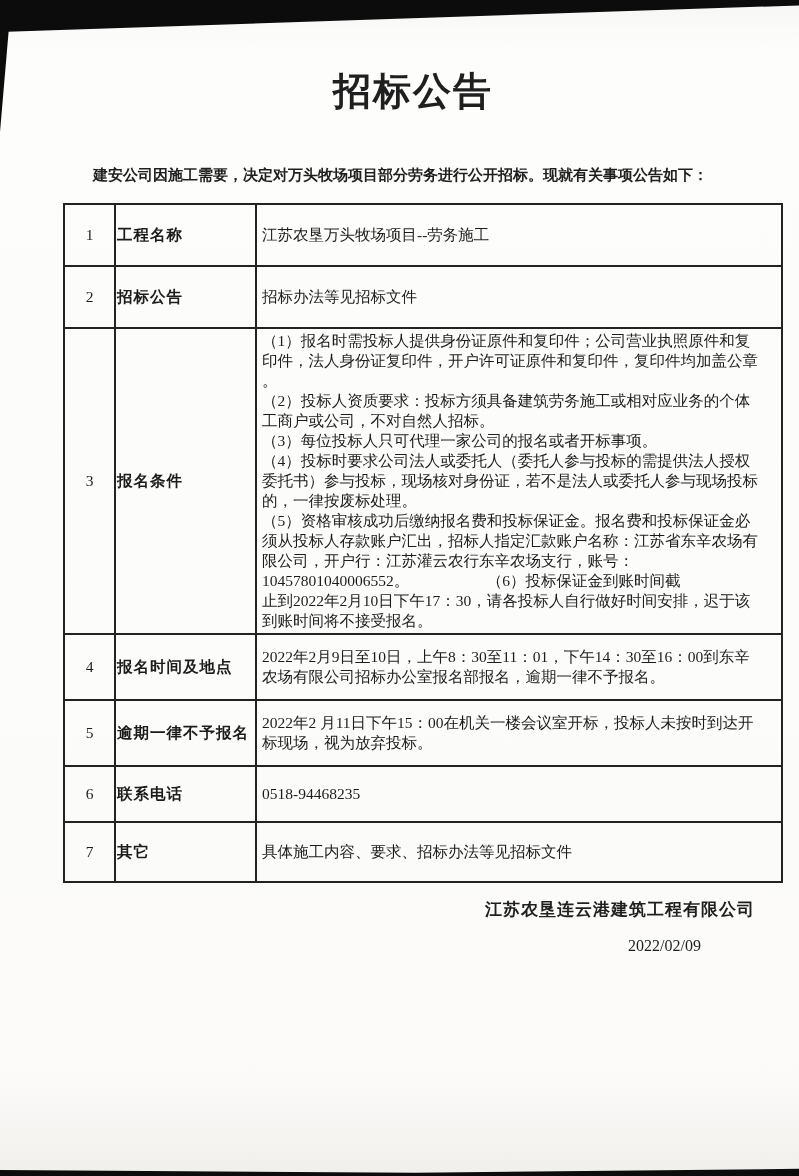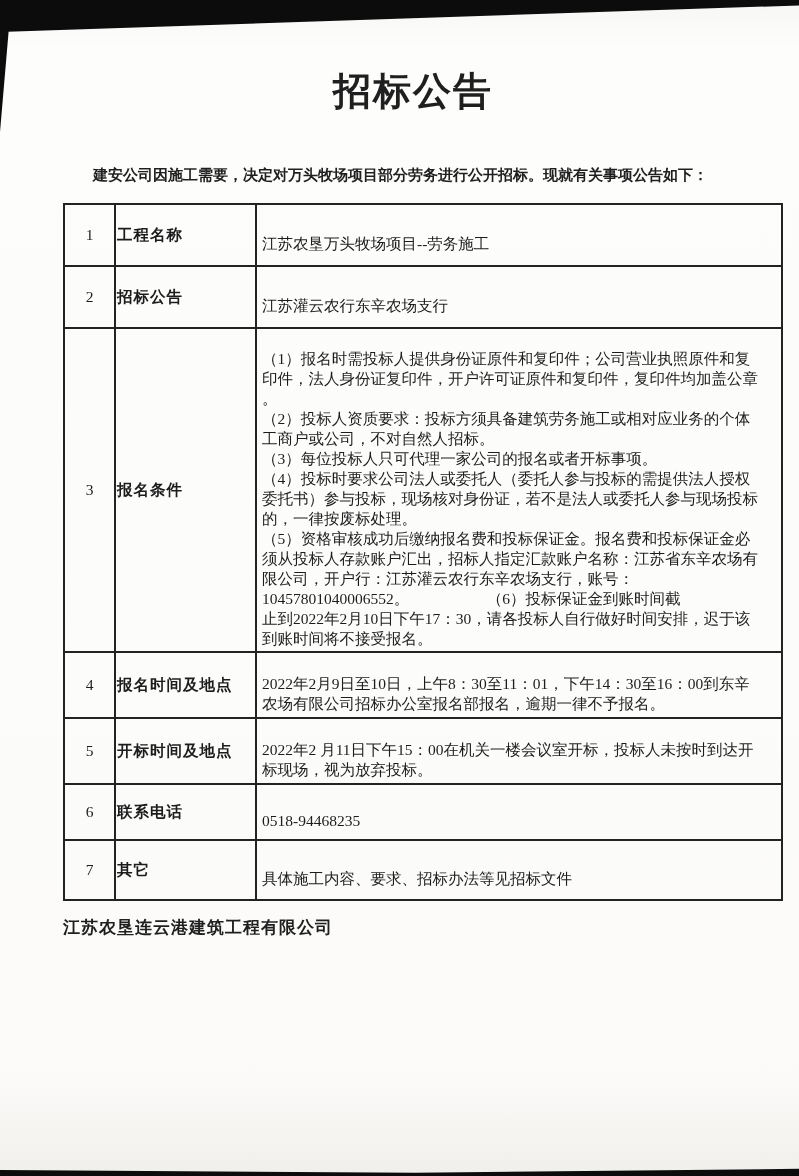--- a/index.html
+++ b/index.html
@@ -40,31 +40,31 @@
   table.announce td{
     border:2px solid #232323;
     vertical-align:middle;
     font-size:15.5px;
     color:#1c1c1c;
   }
   td.num{width:47px;text-align:center;font-size:16.5px;}
   td.label{width:137px;text-align:left;font-weight:600;letter-spacing:1px;}
   td.content-cell{
     width:516px;
-    padding:20px 3px 2px 5px;
+    padding:2px 3px 2px 5px;
     line-height:20px;
     white-space:pre-wrap;
     word-break:break-all;
     overflow:hidden;
   }
   tr.r1{height:62px;} tr.r2{height:62px;} tr.r3{height:301px;}
   tr.r4{height:66px;} tr.r5{height:66px;} tr.r6{height:56px;} tr.r7{height:60px;}
   .footer-company{
     margin-top:15px;
-    text-align:left;
+    text-align:right;
     padding-right:8px;
     font-size:17px;font-weight:700;
     letter-spacing:1px;
   }
   .footer-date{
     margin-top:16px;
     text-align:right;
     padding-right:62px;
     font-size:16px;
   }
@@ -84,21 +84,21 @@
     <table class="announce">
       <tbody>
         <tr class="r1">
           <td class="num">1</td>
           <td class="label">工程名称</td>
           <td class="content-cell">江苏农垦万头牧场项目--劳务施工</td>
         </tr>
         <tr class="r2">
           <td class="num">2</td>
           <td class="label">招标公告</td>
-          <td class="content-cell">江苏灌云农行东辛农场支行</td>
+          <td class="content-cell">招标办法等见招标文件</td>
         </tr>
         <tr class="r3">
           <td class="num">3</td>
           <td class="label">报名条件</td>
           <td class="content-cell">（1）报名时需投标人提供身份证原件和复印件；公司营业执照原件和复
 印件，法人身份证复印件，开户许可证原件和复印件，复印件均加盖公章
 。
 （2）投标人资质要求：投标方须具备建筑劳务施工或相对应业务的个体
 工商户或公司，不对自然人招标。
 （3）每位投标人只可代理一家公司的报名或者开标事项。
@@ -113,32 +113,33 @@
 到账时间将不接受报名。</td>
         </tr>
         <tr class="r4">
           <td class="num">4</td>
           <td class="label">报名时间及地点</td>
           <td class="content-cell">2022年2月9日至10日，上午8：30至11：01，下午14：30至16：00到东辛
 农场有限公司招标办公室报名部报名，逾期一律不予报名。</td>
         </tr>
         <tr class="r5">
           <td class="num">5</td>
-          <td class="label">开标时间及地点</td>
+          <td class="label">逾期一律不予报名</td>
           <td class="content-cell">2022年2 月11日下午15：00在机关一楼会议室开标，投标人未按时到达开
 标现场，视为放弃投标。</td>
         </tr>
         <tr class="r6">
           <td class="num">6</td>
           <td class="label">联系电话</td>
           <td class="content-cell">0518-94468235</td>
         </tr>
         <tr class="r7">
           <td class="num">7</td>
           <td class="label">其它</td>
           <td class="content-cell">具体施工内容、要求、招标办法等见招标文件</td>
         </tr>
       </tbody>
     </table>
 
     <div class="footer-company">江苏农垦连云港建筑工程有限公司</div>
+    <div class="footer-date">2022/02/09</div>
   </div>
 </div>
 
 </body></html>

